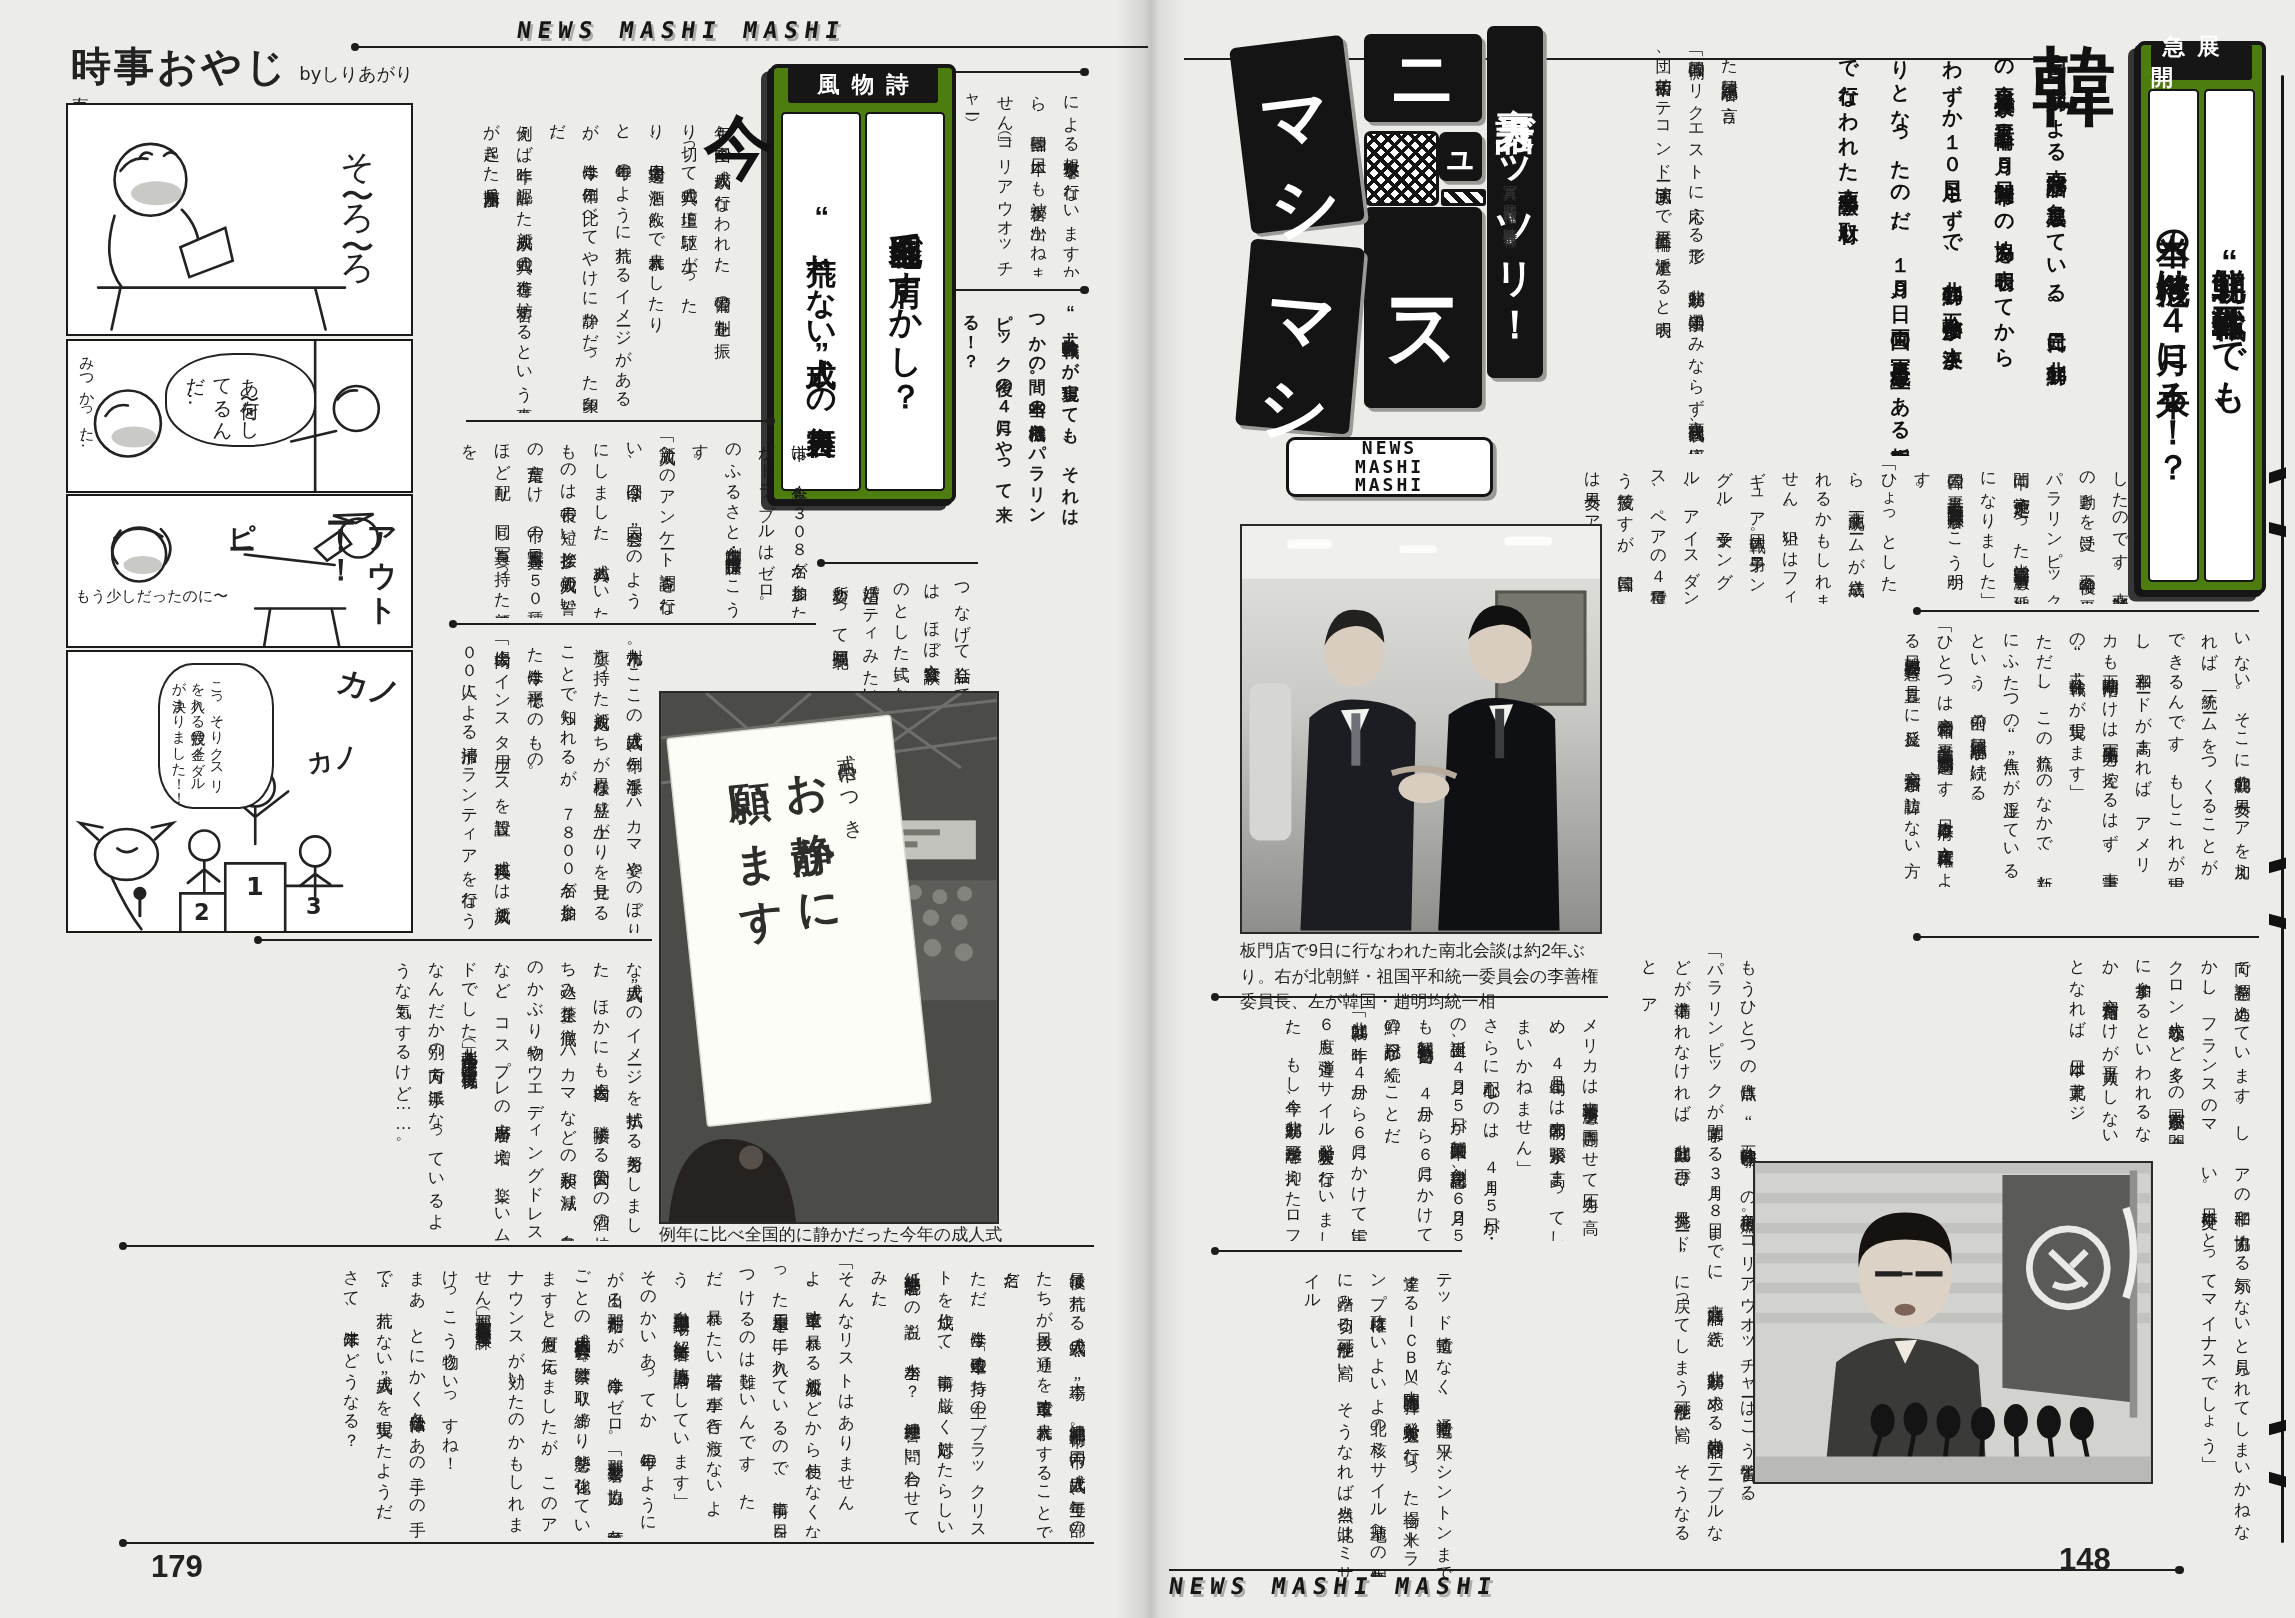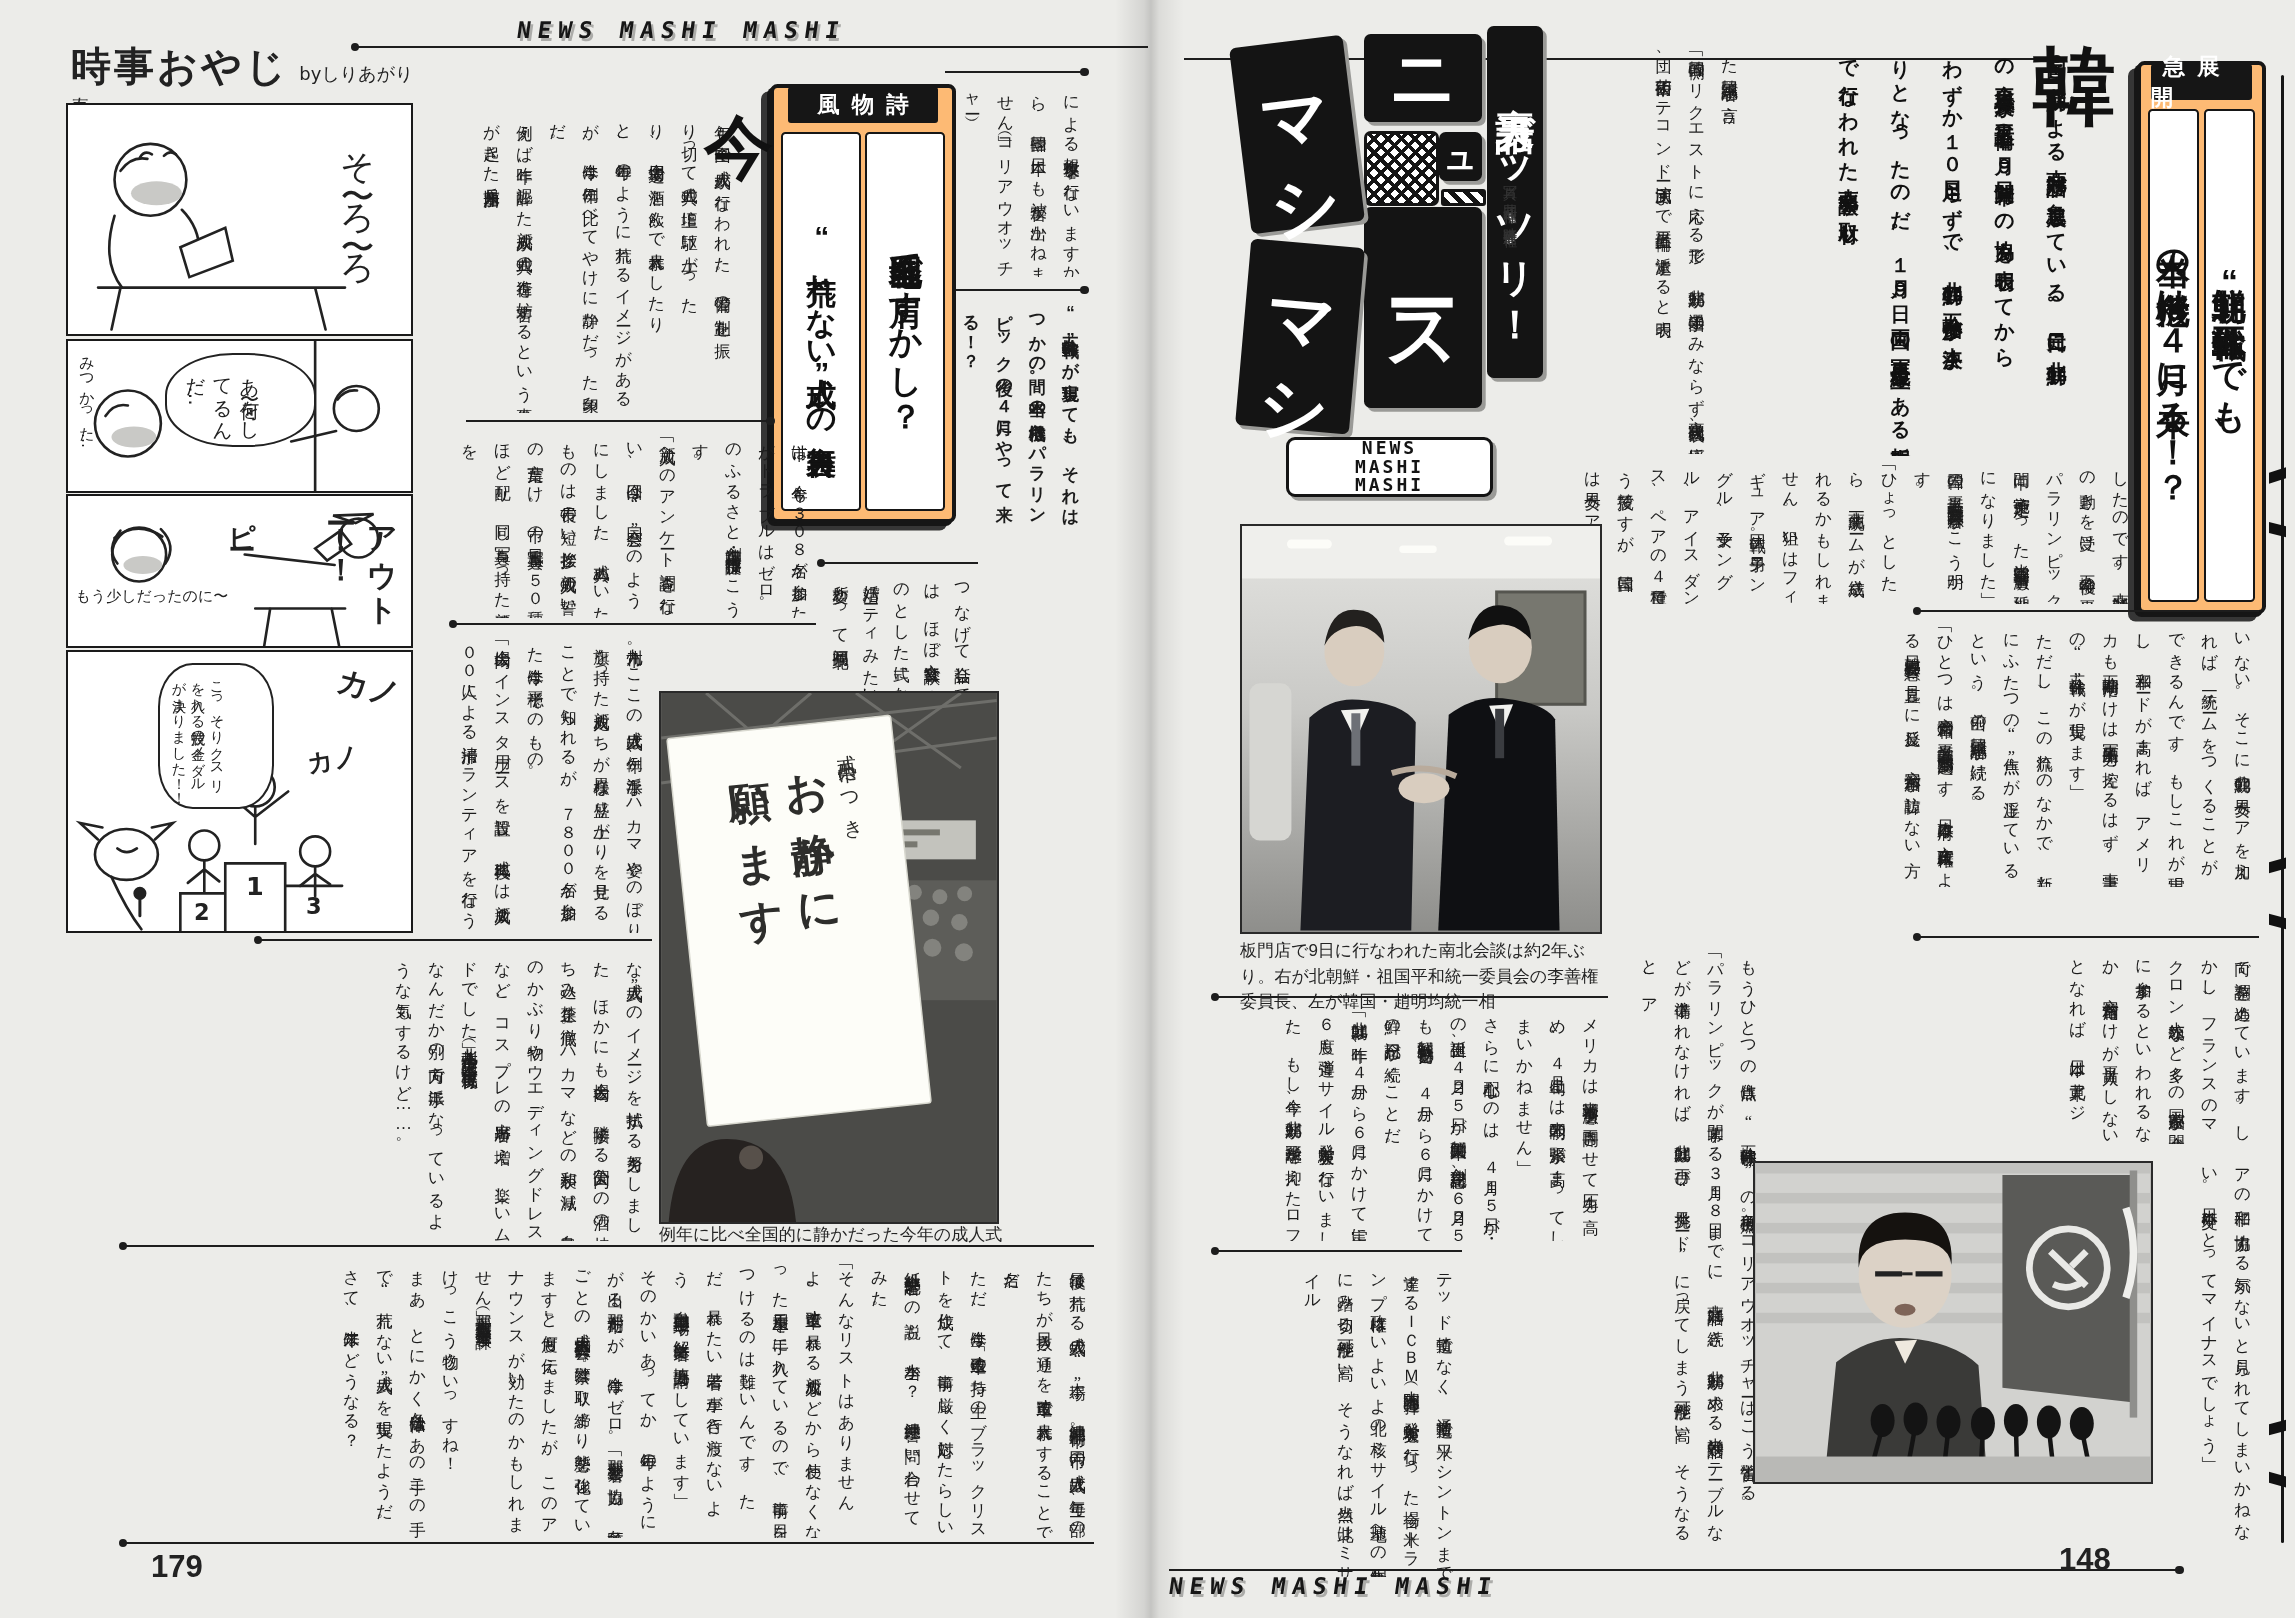--- a/index.html
+++ b/index.html
@@ -10,22 +10,22 @@
   .body{font-size:16.5px;line-height:2.0;letter-spacing:1.5px;color:#1c1c1c;}
   .lead{font-size:20px;line-height:2.6;font-weight:bold;letter-spacing:2.2px;color:#111;}
   .goth{font-family:"Liberation Sans","DejaVu Sans",sans-serif;}
   .boldg{font-family:"Liberation Sans","DejaVu Sans",sans-serif;font-weight:bold;}
   .cap{position:absolute;font:17px/1.5 "Liberation Sans","DejaVu Sans",sans-serif;color:#242424;}
   
   .hr{position:absolute;height:2.2px;background:#1d1d1d;}
   .hr i{position:absolute;top:-3px;width:8.2px;height:8.2px;border-radius:50%;background:#1d1d1d;}
   .hr i.l{left:-1.5px}.hr i.r{right:-1.5px}
   
-  .hbox{position:absolute;background:#fdba74;border:4.5px solid #161616;border-radius:7.5px;
-        box-shadow:-9px 7.5px 0 rgba(22,22,22,.85),-3px 3px 0 #161616;margin-top:20px;}
+  .hbox{position:absolute;background:#4d7c0f;border:4.5px solid #161616;border-radius:7.5px;
+        box-shadow:-9px 7.5px 0 rgba(22,22,22,.85),-3px 3px 0 #161616;}
   .htag{position:absolute;left:8%;top:-1.5px;width:84%;height:36px;background:#161616;color:#fff;
         display:flex;align-items:center;justify-content:center;border-radius:3px;
         font:bold 22.5px "Liberation Sans","DejaVu Sans",sans-serif;letter-spacing:12px;text-indent:12px;}
   .hcols{position:absolute;left:4.5px;right:4.5px;top:42px;bottom:6px;display:flex;flex-direction:row-reverse;}
   .hcol{flex:1;margin:2.2px;border:2.2px solid #161616;border-radius:4.5px;background:#fff;
         writing-mode:vertical-rl;text-orientation:upright;display:flex;align-items:center;justify-content:center;
         font-family:"Liberation Sans","DejaVu Sans",sans-serif;font-weight:bold;color:#111;}
   
   .dcsp{float:right;}
   .dc{position:absolute;font-weight:bold;color:#111;line-height:1;}

